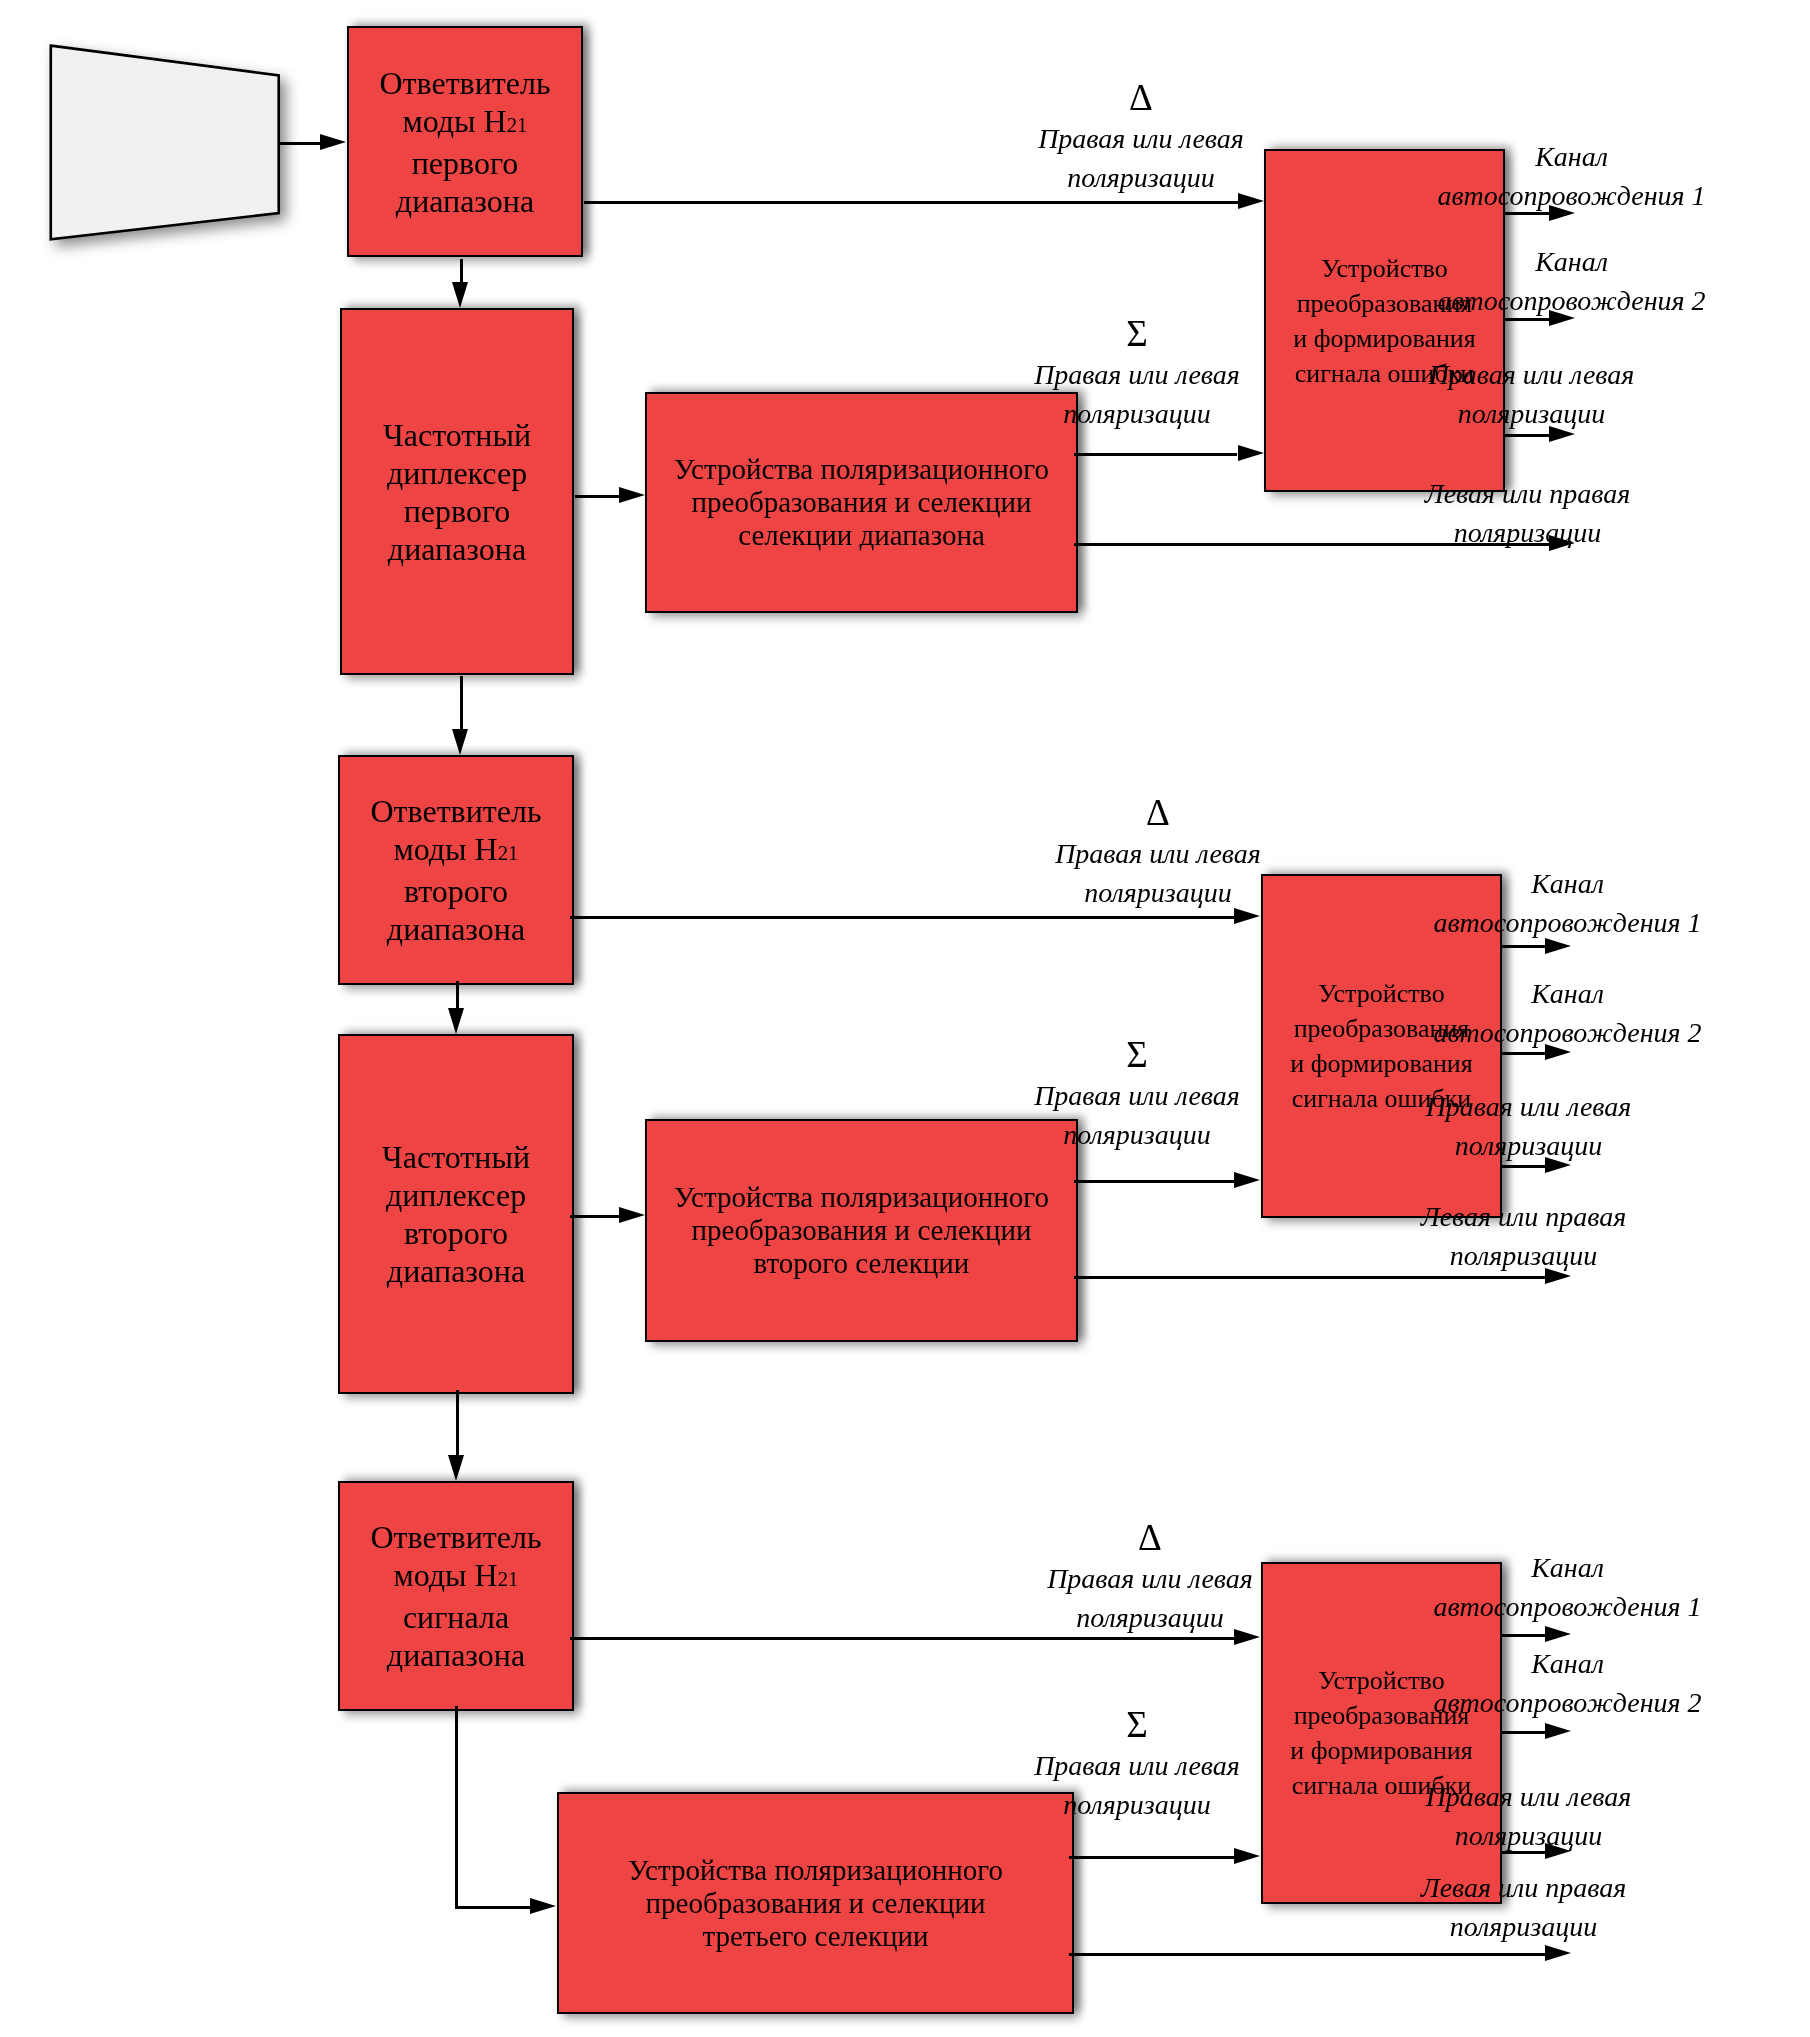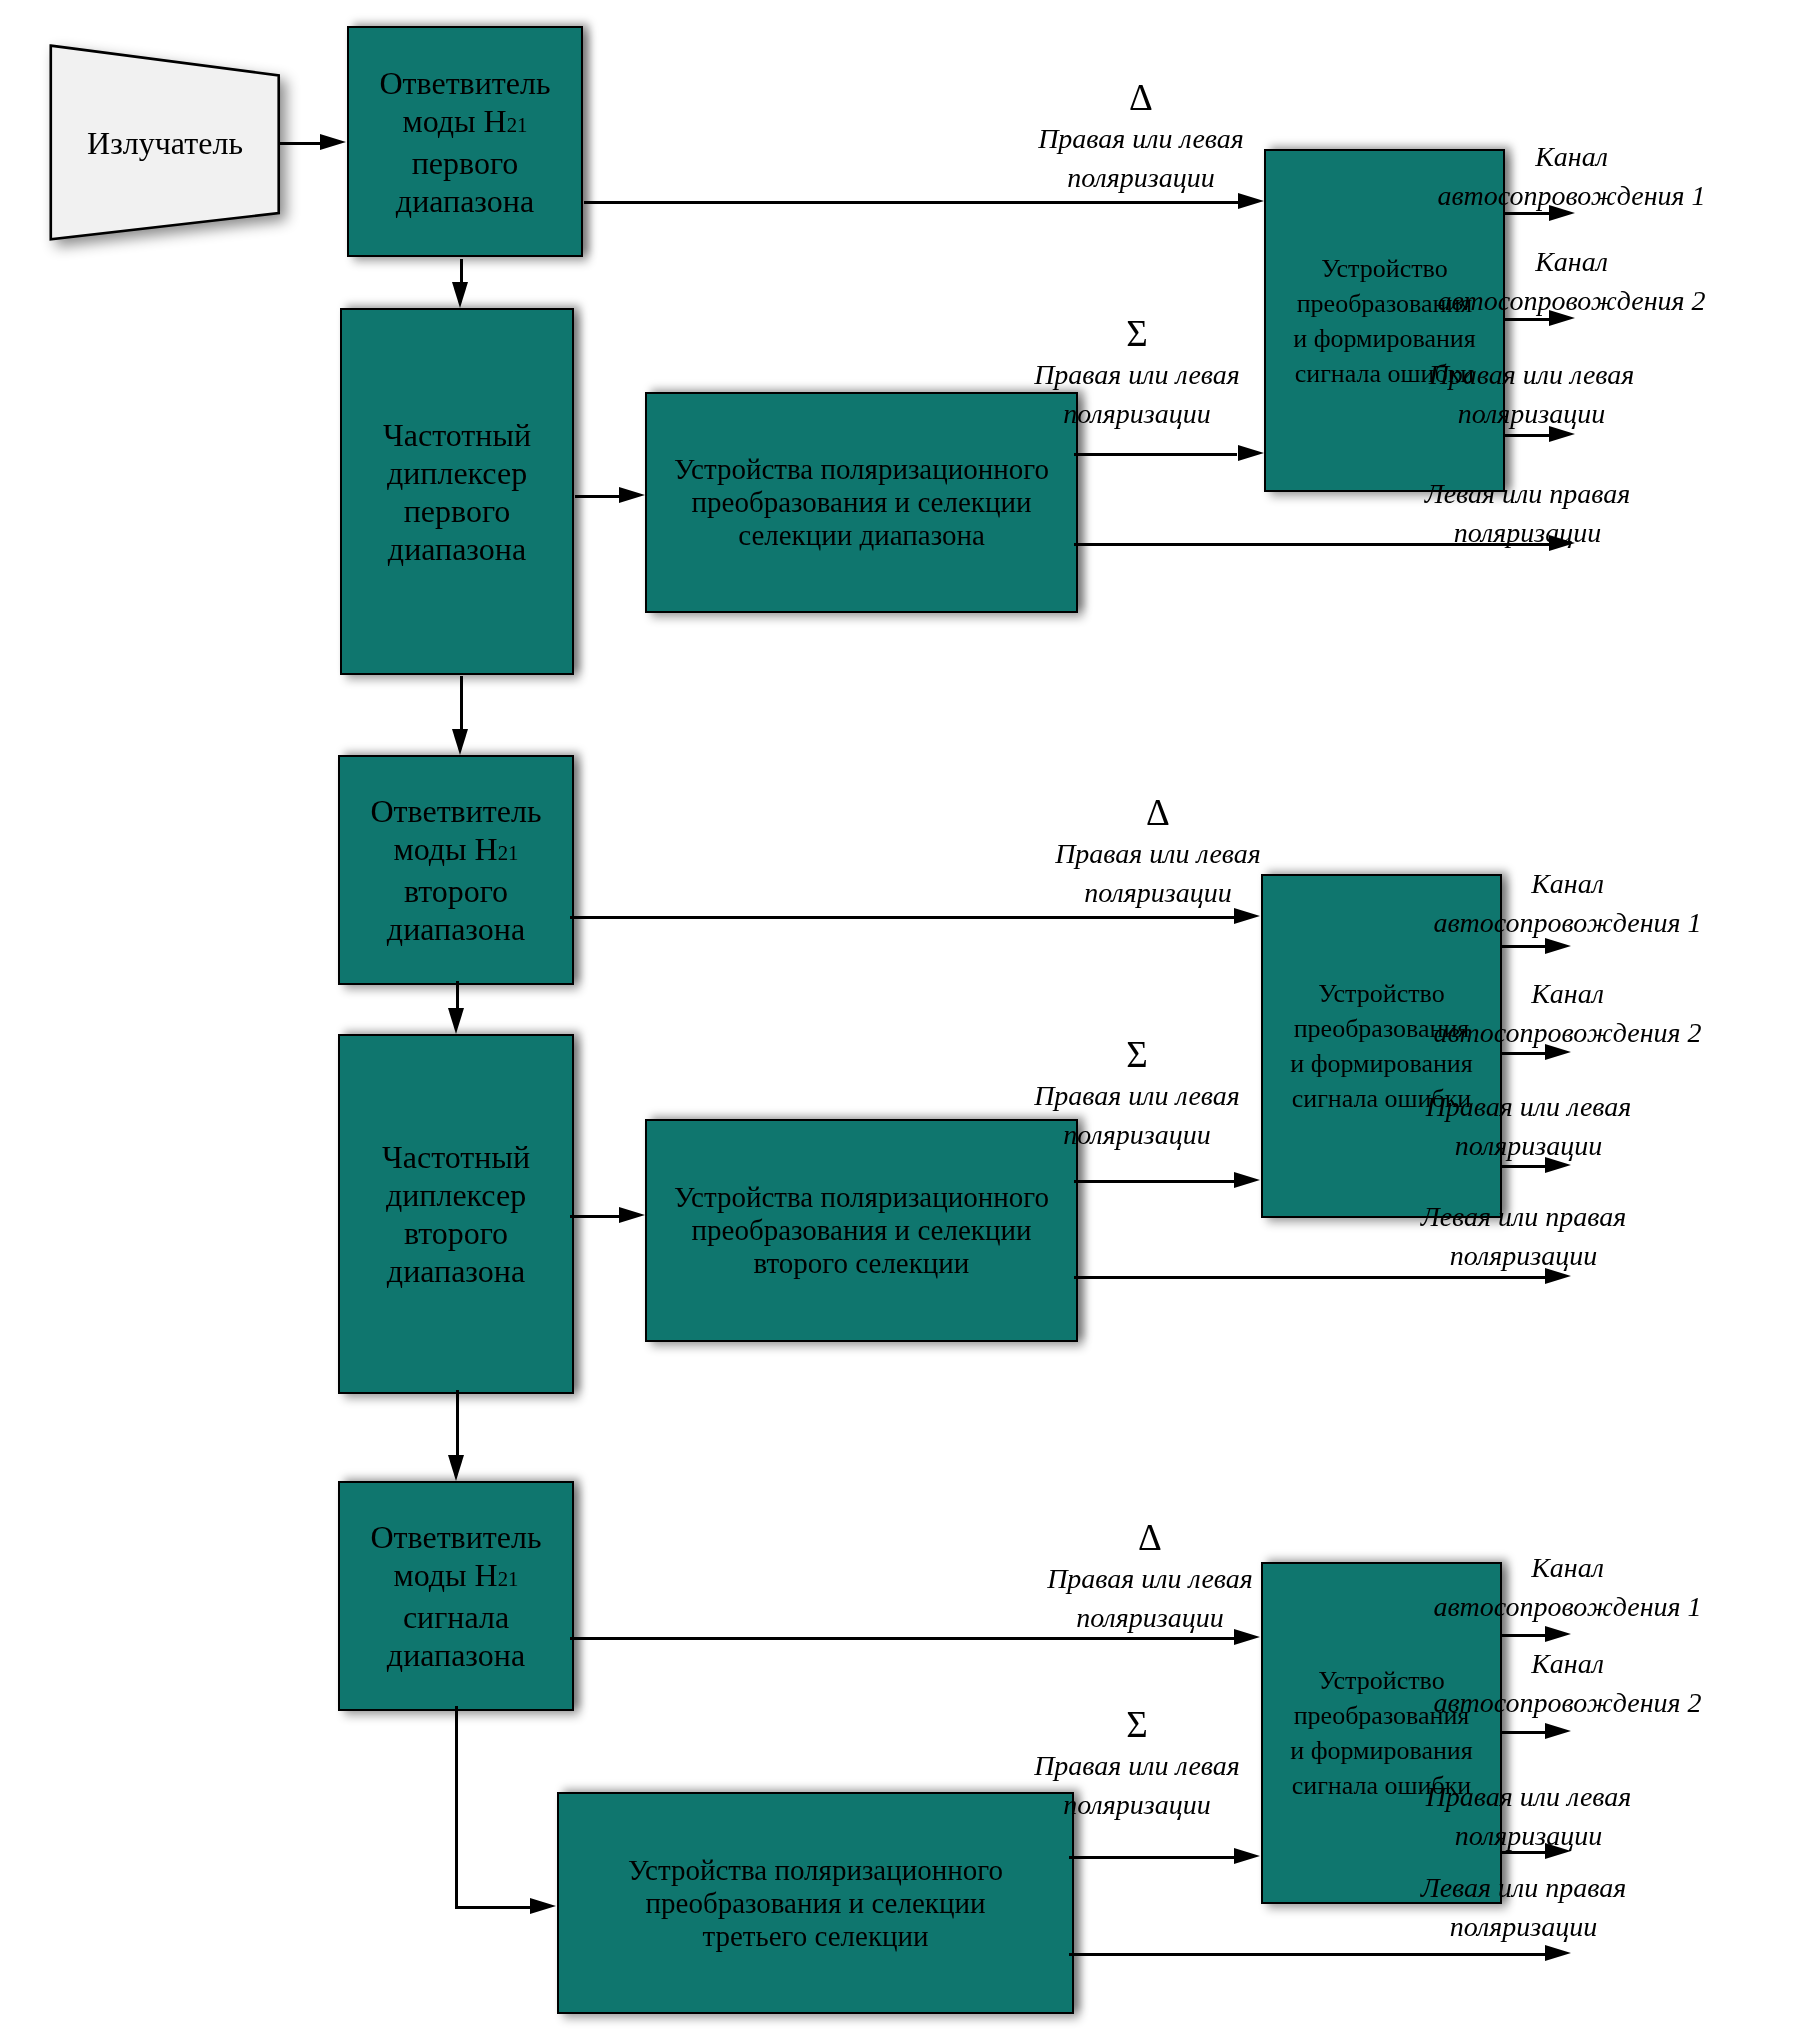--- a/index.html
+++ b/index.html
@@ -1,18 +1,18 @@
 <!DOCTYPE html>
 <html style="font-size:14px"><head>
 <meta charset="utf-8">
 <style>
   html,body{margin:0;padding:0;background:#ffffff;}
   .stage{position:relative;width:1811px;height:2037px;background:#fff;overflow:hidden;
          font-family:"Liberation Serif","DejaVu Serif",serif;color:#000;}
-  .box{position:absolute;background:#0f766e;border:2.6px solid #000;
+  .box{position:absolute;background:#ef4444;border:2.6px solid #000;
        box-shadow:6.1px -3.5px 8px rgba(0,0,0,.35), 6.1px 6.1px 8.8px rgba(0,0,0,.30);
        display:flex;flex-direction:column;align-items:center;justify-content:center;
        text-align:center;}
   .bl{display:block;font-size:32px;line-height:38px;}
   .bl-sm{display:block;font-size:29px;line-height:33px;}
   .bl-md{display:block;font-size:26px;line-height:35px;}
   .sub{font-size:0.65em;margin-top:20px;}
   .hline{position:absolute;height:2.6px;background:#000;}
   .vline{position:absolute;width:2.6px;background:#000;}
   .ah-r{position:absolute;width:0;height:0;border-top:8.8px solid transparent;
@@ -27,21 +27,20 @@
   svg{position:absolute;overflow:visible;}
 </style>
 </head>
 <body>
 
 <div class="stage">
 
   <svg style="left:35px;top:35px;" width="263" height="215" viewBox="0 0 300 245">
     <polygon points="18,12 278,46 278,203 18,233" fill="#f1f1f1" stroke="#000" stroke-width="3" style="filter:drop-shadow(7px 7px 8px rgba(0,0,0,0.45));"></polygon>
   </svg>
-  <div class="emitter-label" style="left:51px;top:46px;width:228px;height:194px;">Излучатель</div>
   <div class="hline" style="left:279px;top:142px;width:43px;"></div>
   <div class="ah-r" style="left:320px;top:134px;"></div>
 
   <div class="box" style="left:347px;top:26px;width:232px;height:227px;">
     <span class="bl">Ответвитель</span>
     <span class="bl"><span>моды H</span><span class="sub">21</span></span>
     <span class="bl">первого</span>
     <span class="bl">диапазона</span>
   </div>
 

